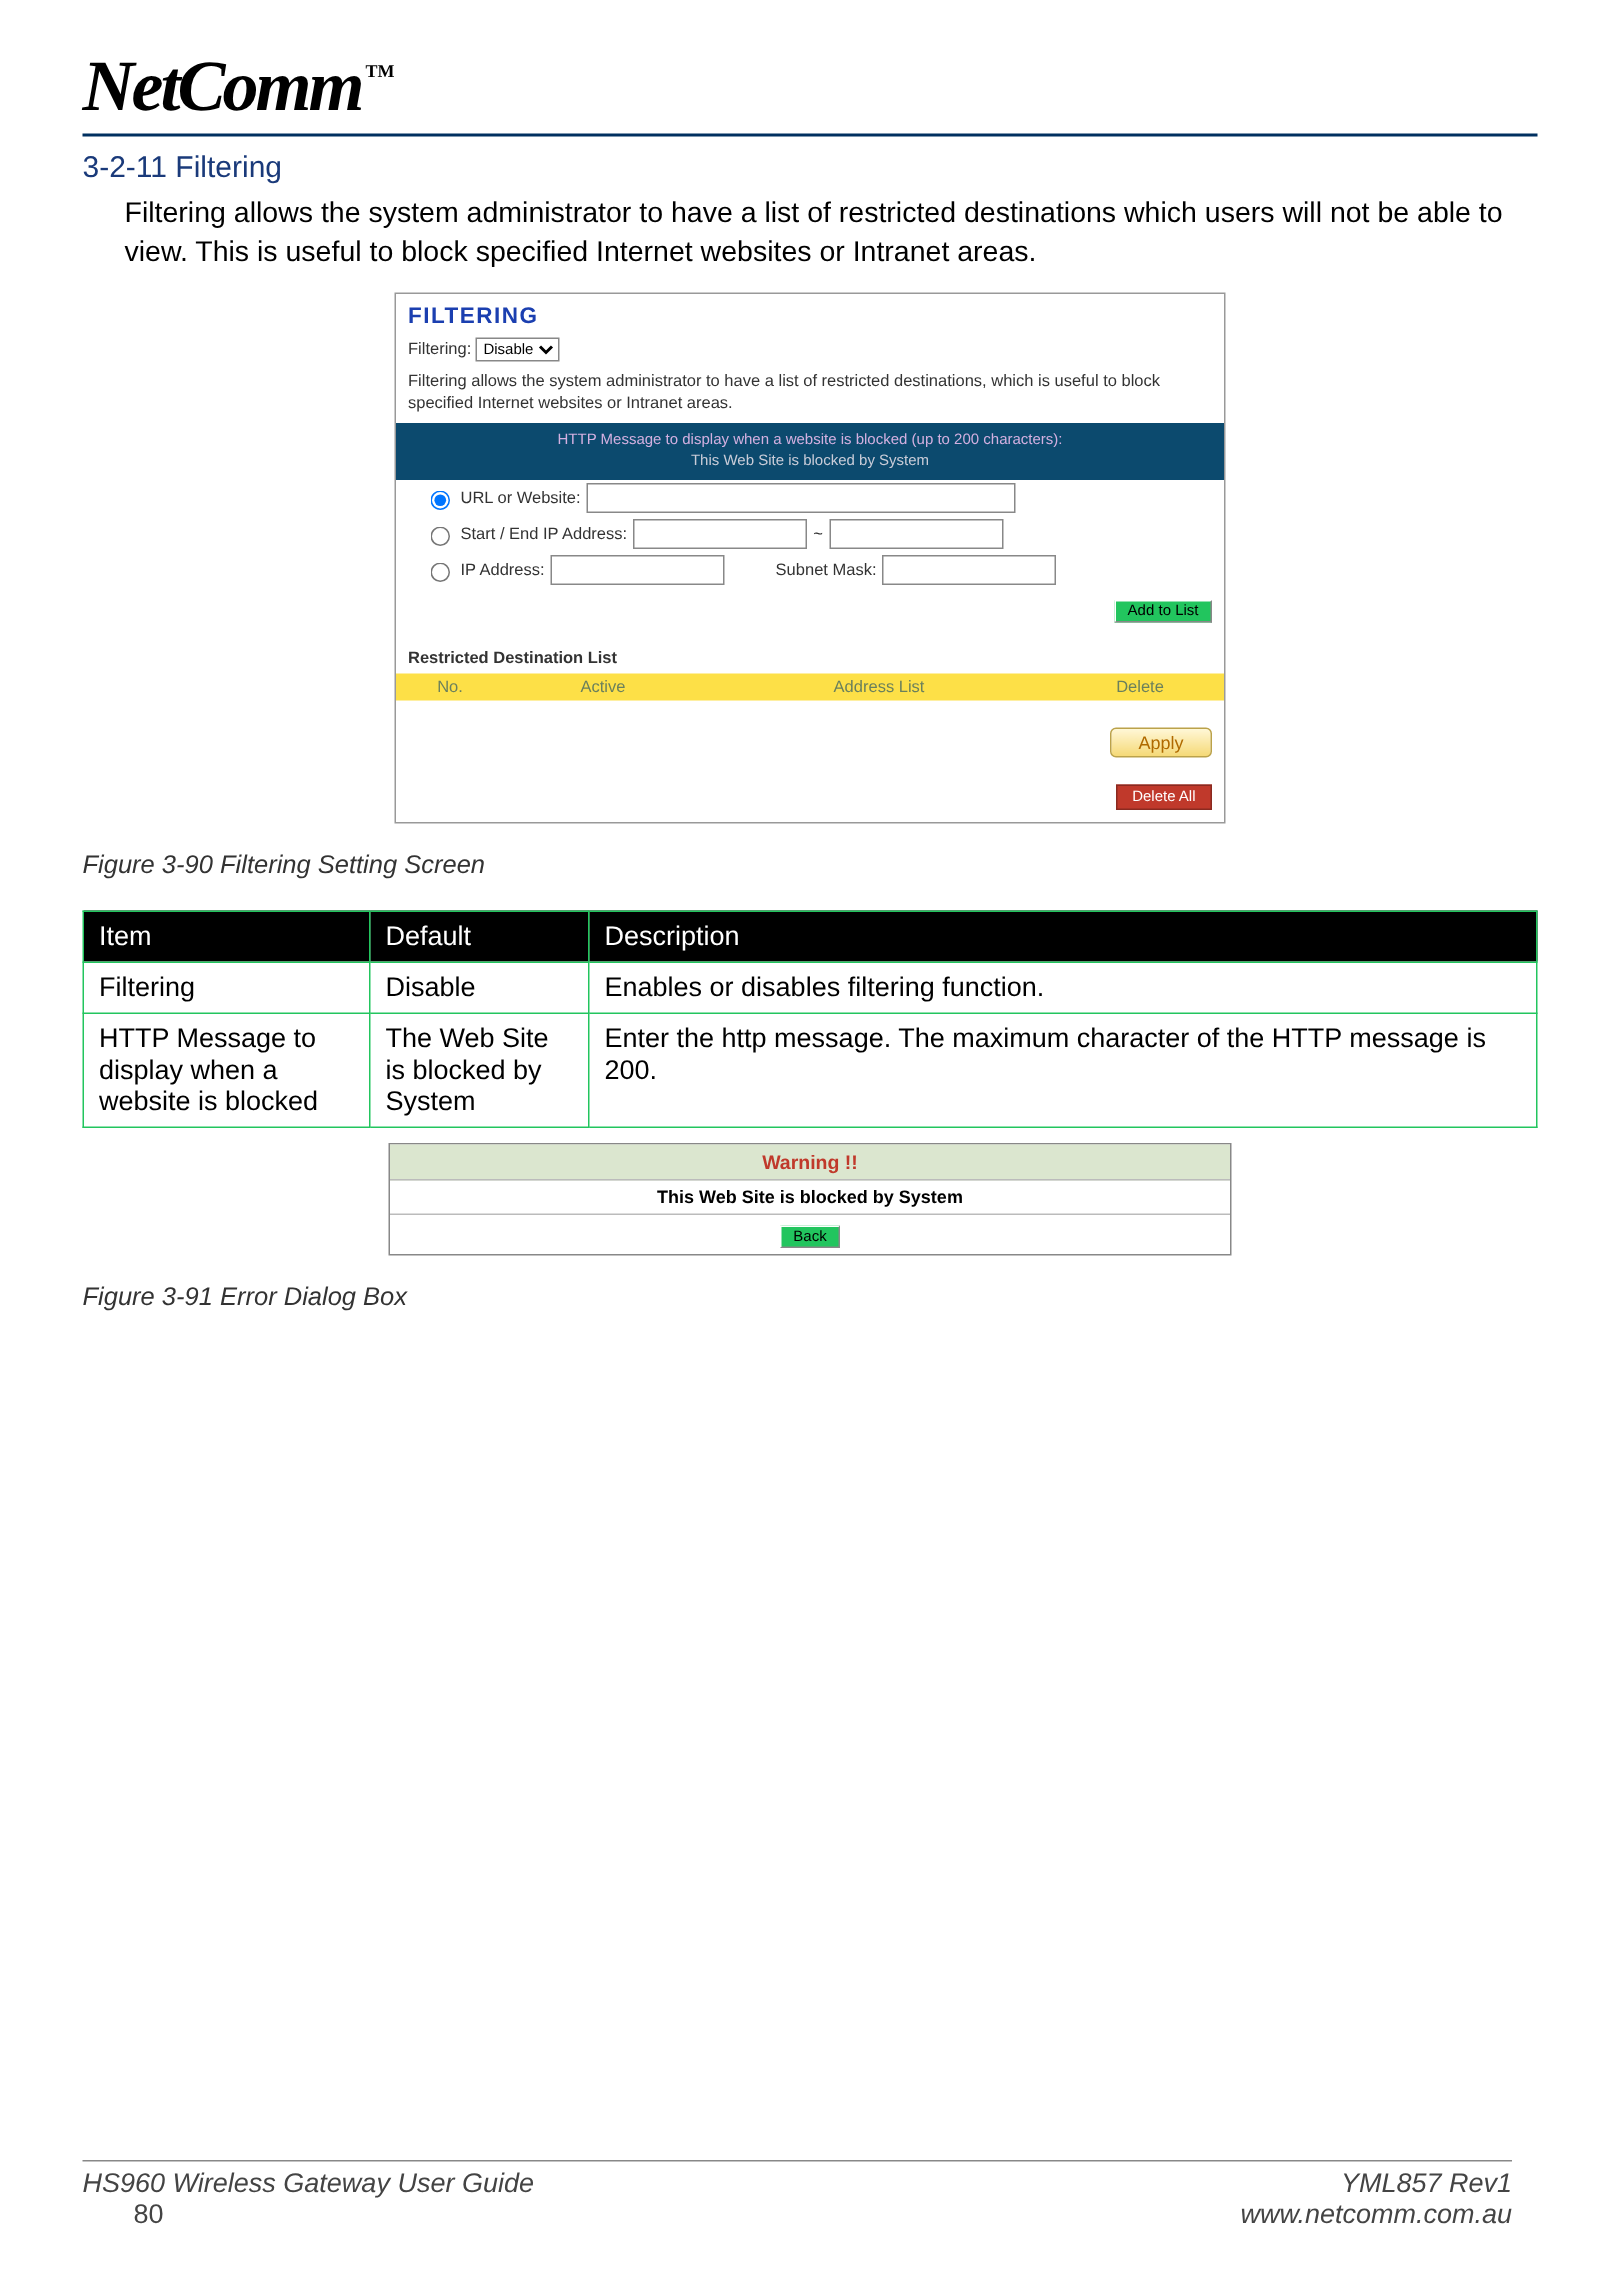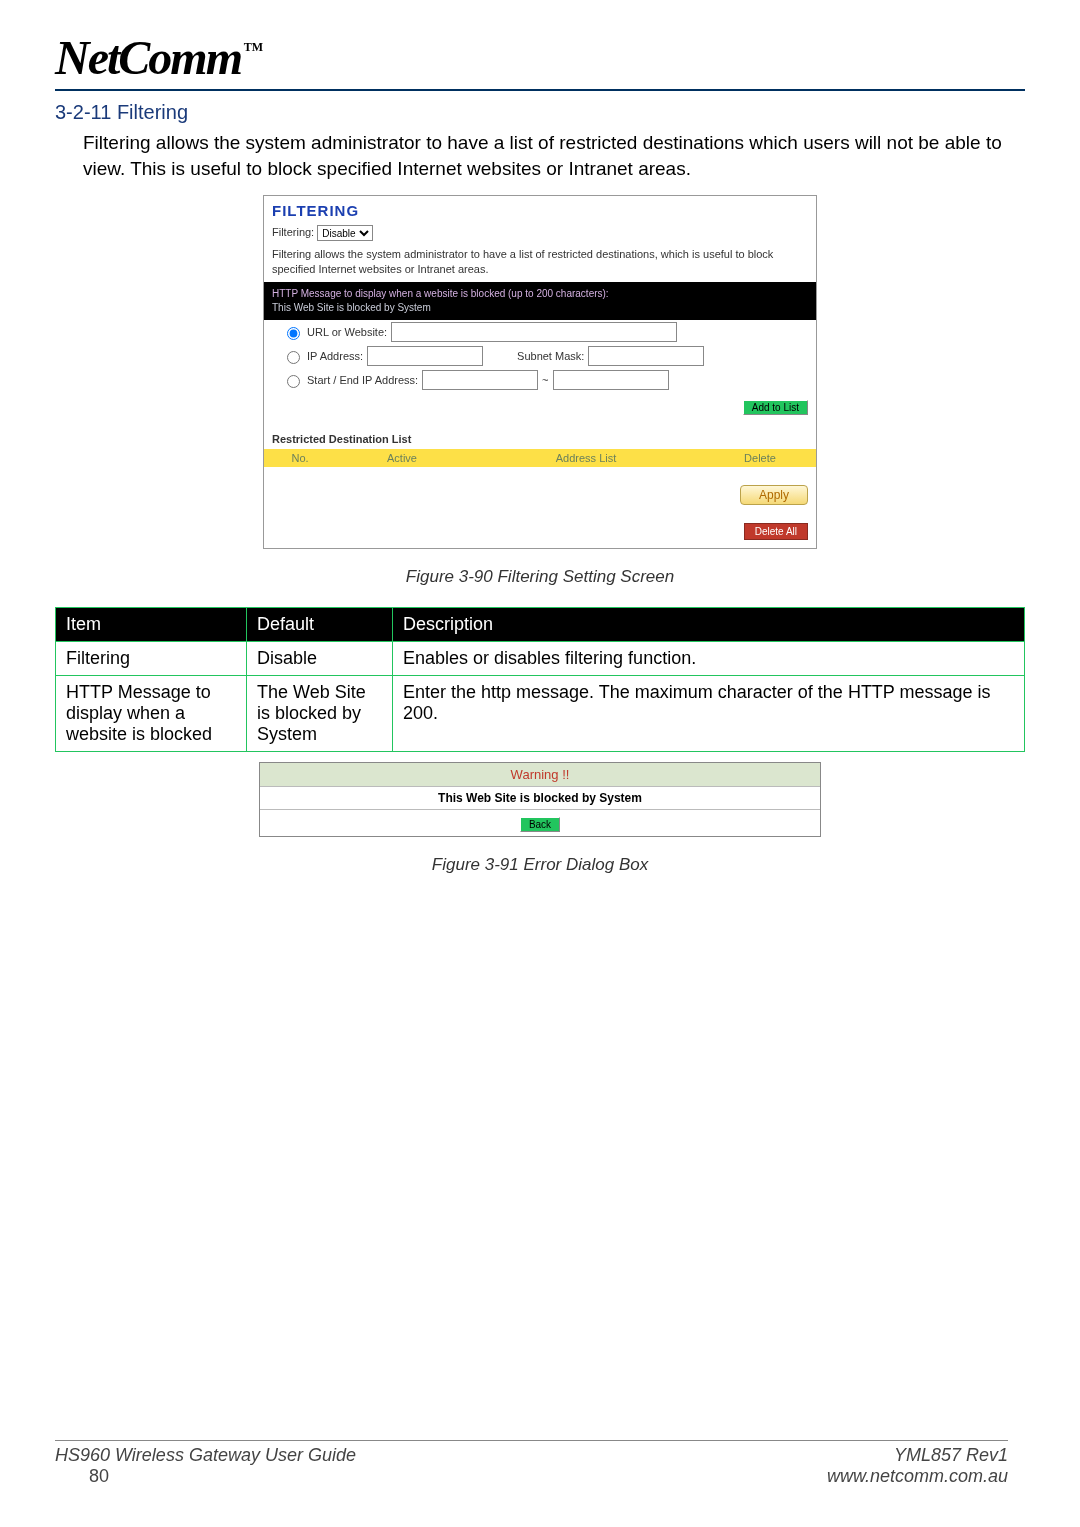--- a/index.html
+++ b/index.html
@@ -71,25 +71,26 @@
     height: 16px;
     border: 1px solid #888;
     background: #fff;
     vertical-align: middle;
   }
   .shot .desc {
     padding: 4px 8px 6px 8px;
     line-height: 1.3;
   }
   .darkbox {
-    background: #000000;
+    background: #0c4a6e;
     color: #d3b0e0;
     padding: 5px 8px;
     font-size: 10px;
     line-height: 1.4;
+    text-align: center;
   }
   .darkbox .l2 { color: #c9ccd8; }
   .sub {
     padding: 10px 8px 4px 8px;
   }
   .sub b { font-size: 11px; }
   .sub .hint { font-size: 9px; color: #555; }
   .radio-row {
     padding: 2px 8px 2px 18px;
     display: flex;
@@ -136,21 +137,21 @@
   .applybtn {
     display: inline-block;
     padding: 2px 18px;
     color: #b06a00;
     font-size: 12px;
     background: linear-gradient(#fff7d6, #f5d977);
     border: 1px solid #bba24a;
     border-radius: 4px;
   }
   .caption {
-    text-align: center;
+    text-align: left;
     font-style: italic;
     font-size: 17px;
     color: #333;
     margin: 18px 0 20px 0;
   }
   
   table.desc-tbl {
     width: 100%;
     border-collapse: collapse;
     font-size: 18px;
@@ -171,21 +172,21 @@
   
   .dlg {
     width: 560px;
     margin: 10px auto 0 auto;
     border: 1px solid #888;
     text-align: center;
   }
   .dlg .warn {
     background: #dbe6cf;
     color: #c0392b;
-    font-weight: normal;
+    font-weight: bold;
     padding: 4px;
     font-size: 13px;
     border-bottom: 1px solid #bbb;
   }
   .dlg .msg {
     padding: 4px;
     font-size: 12px;
     font-weight: bold;
     border-bottom: 1px solid #bbb;
   }
@@ -249,30 +250,30 @@
       <div class="l2">This Web Site is blocked by System</div>
     </div>
 
     <div class="radio-row">
       <input type="radio" name="r" checked="" style="">
       <span>URL or Website:</span>
       <input type="text" style="width: 280px;">
     </div>
     <div class="radio-row">
       <input type="radio" name="r" style="">
+      <span>Start / End IP Address:</span>
+      <input type="text" style="width: 110px;">
+      <span>~</span>
+      <input type="text" style="width: 110px;">
+    </div>
+    <div class="radio-row">
+      <input type="radio" name="r" style="">
       <span>IP Address:</span>
       <input type="text" style="width: 110px;">
       <span style="margin-left:30px">Subnet Mask:</span>
-      <input type="text" style="width: 110px;">
-    </div>
-    <div class="radio-row">
-      <input type="radio" name="r" style="">
-      <span>Start / End IP Address:</span>
-      <input type="text" style="width: 110px;">
-      <span>~</span>
       <input type="text" style="width: 110px;">
     </div>
 
     <div class="btnrow">
       <button class="winbtn">Add to List</button>
     </div>
 
     <div class="listhdr">Restricted Destination List</div>
     <table class="tbl">
       <tbody>

